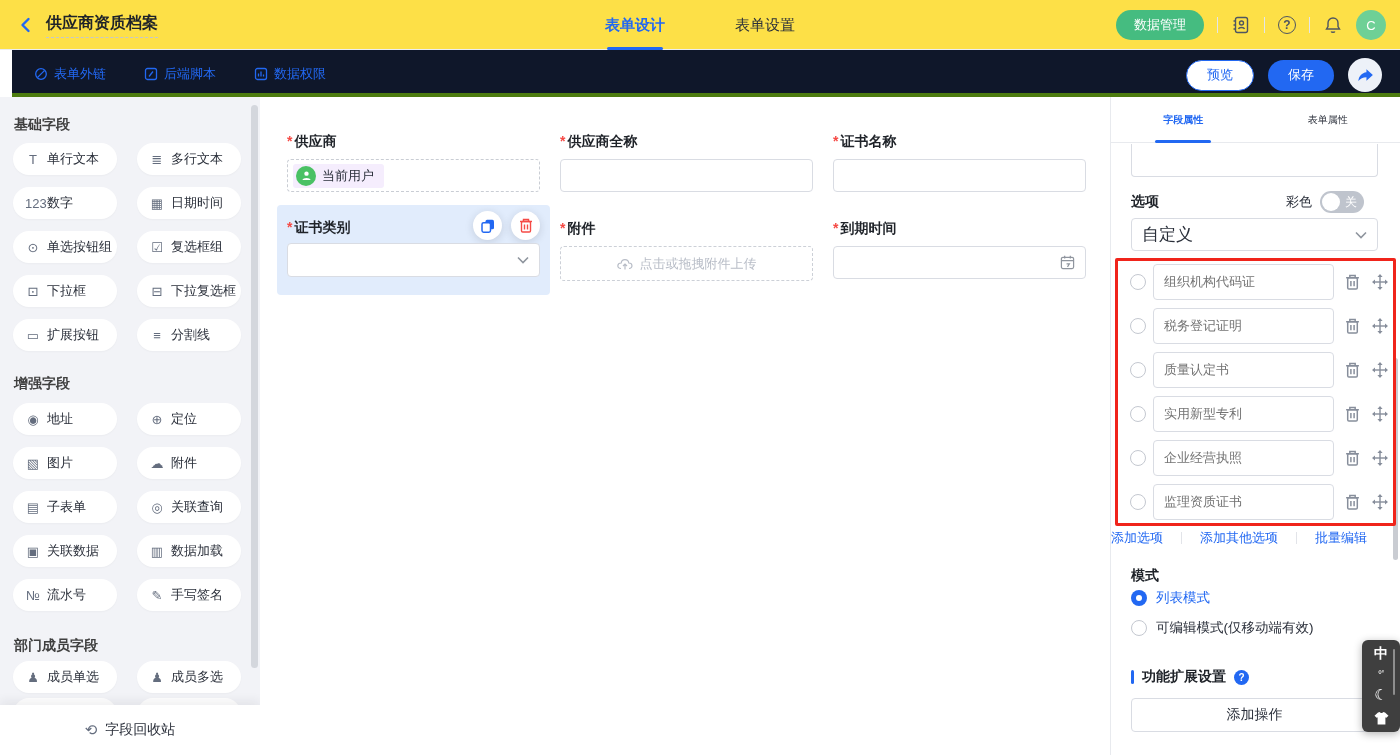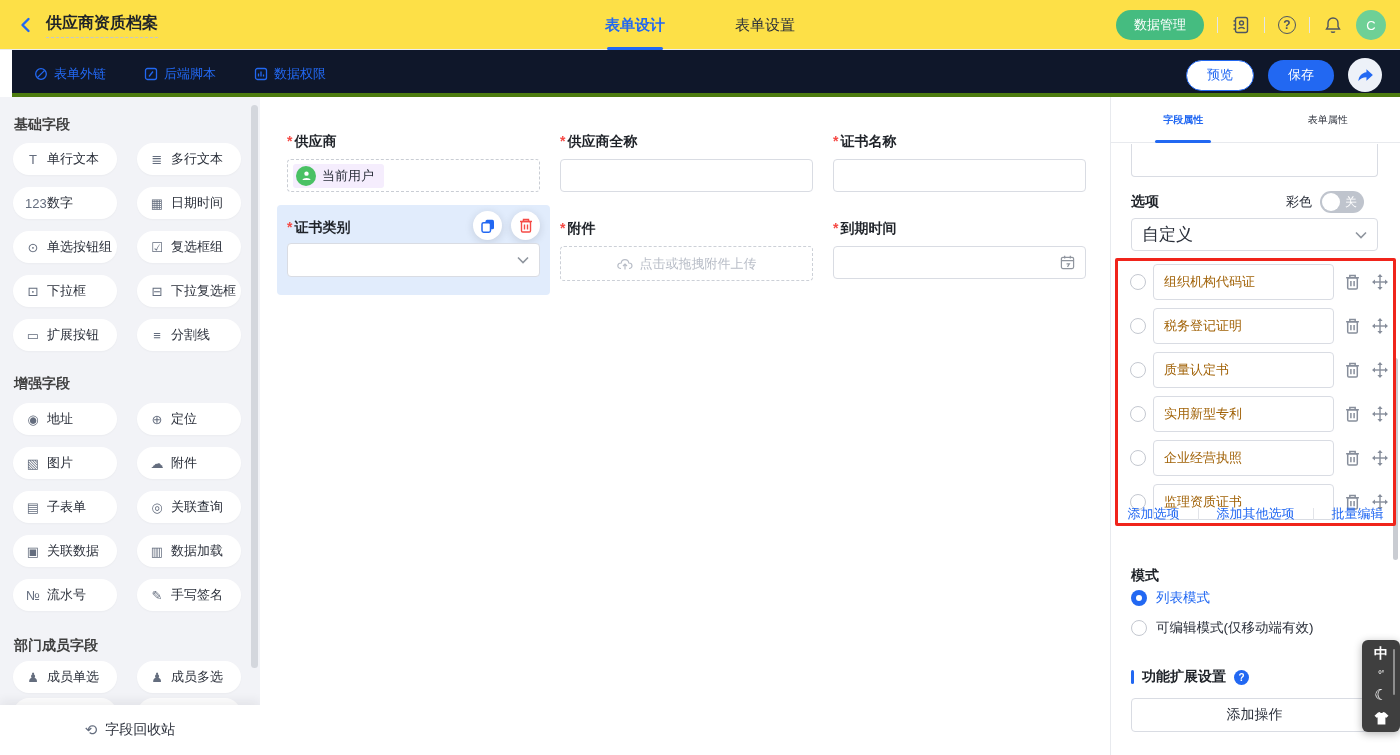--- a/index.html
+++ b/index.html
@@ -97,25 +97,25 @@
   .toggle .tx { position:absolute; right:7px; top:0; line-height:22px; font-size:12px; color:#fff; }
   .dd { position:absolute; left:20px; top:121px; width:247px; height:33px; border:1px solid #d9dce3;
         border-radius:4px; display:flex; align-items:center; justify-content:space-between;
         padding:0 10px; font-size:17px; color:#2a2f3a; cursor:pointer; }
   .red-box { position:absolute; left:4px; top:161px; width:281px; height:268px; border:3px solid #f0241b;
              border-radius:2px; z-index:6; pointer-events:none; }
   .opt-rows { position:absolute; left:0; right:0; top:167px; }
   .opt-row { position:absolute; left:19px; right:12px; height:36px; display:flex; align-items:center; }
   .radio { flex:none; width:16px; height:16px; border:1px solid #c4c8d0; border-radius:50%; background:#fff; cursor:pointer; }
   .opt-row input { margin-left:7px; width:181px; height:36px; border:1px solid #d9dce3; border-radius:4px;
-                   padding:0 10px; font-size:13px; color:#a16207; outline:none;
+                   padding:0 10px; font-size:13px; color:#737373; outline:none;
                    font-family:"Liberation Sans","DejaVu Sans",sans-serif; }
   .opt-ic { margin-left:11px; width:16px; height:16px; color:#878e9b; cursor:pointer; }
-  .opt-links { position:absolute; left:0; right:0; top:408px; display:flex; align-items:center;
-               justify-content:center; gap:18px; font-size:13px; }
+  .opt-links { position:absolute; left:0; right:0; top:432px; display:flex; align-items:center;
+               justify-content:flex-start; gap:18px; font-size:13px; }
   .opt-links a { color:#2268f2; text-decoration:none; cursor:pointer; }
   .opt-links .sep { width:1px; height:12px; background:#e2e4e9; }
   .mode-title { position:absolute; left:20px; top:470px; font-size:14px; font-weight:700; }
   .mode-row { position:absolute; left:20px; display:flex; align-items:center; gap:9px; font-size:13.5px; cursor:pointer; }
   .radio-on { width:16px; height:16px; border-radius:50%; background:#2268f2; position:relative; }
   .radio-on::after { content:""; position:absolute; left:5px; top:5px; width:6px; height:6px;
                      border-radius:50%; background:#fff; }
   .ext-hdr { position:absolute; left:20px; top:571px; display:flex; align-items:center; gap:8px; }
   .ext-bar { width:3px; height:14px; background:#2268f2; border-radius:2px; }
   .ext-hdr .tx { font-size:14px; font-weight:700; }

